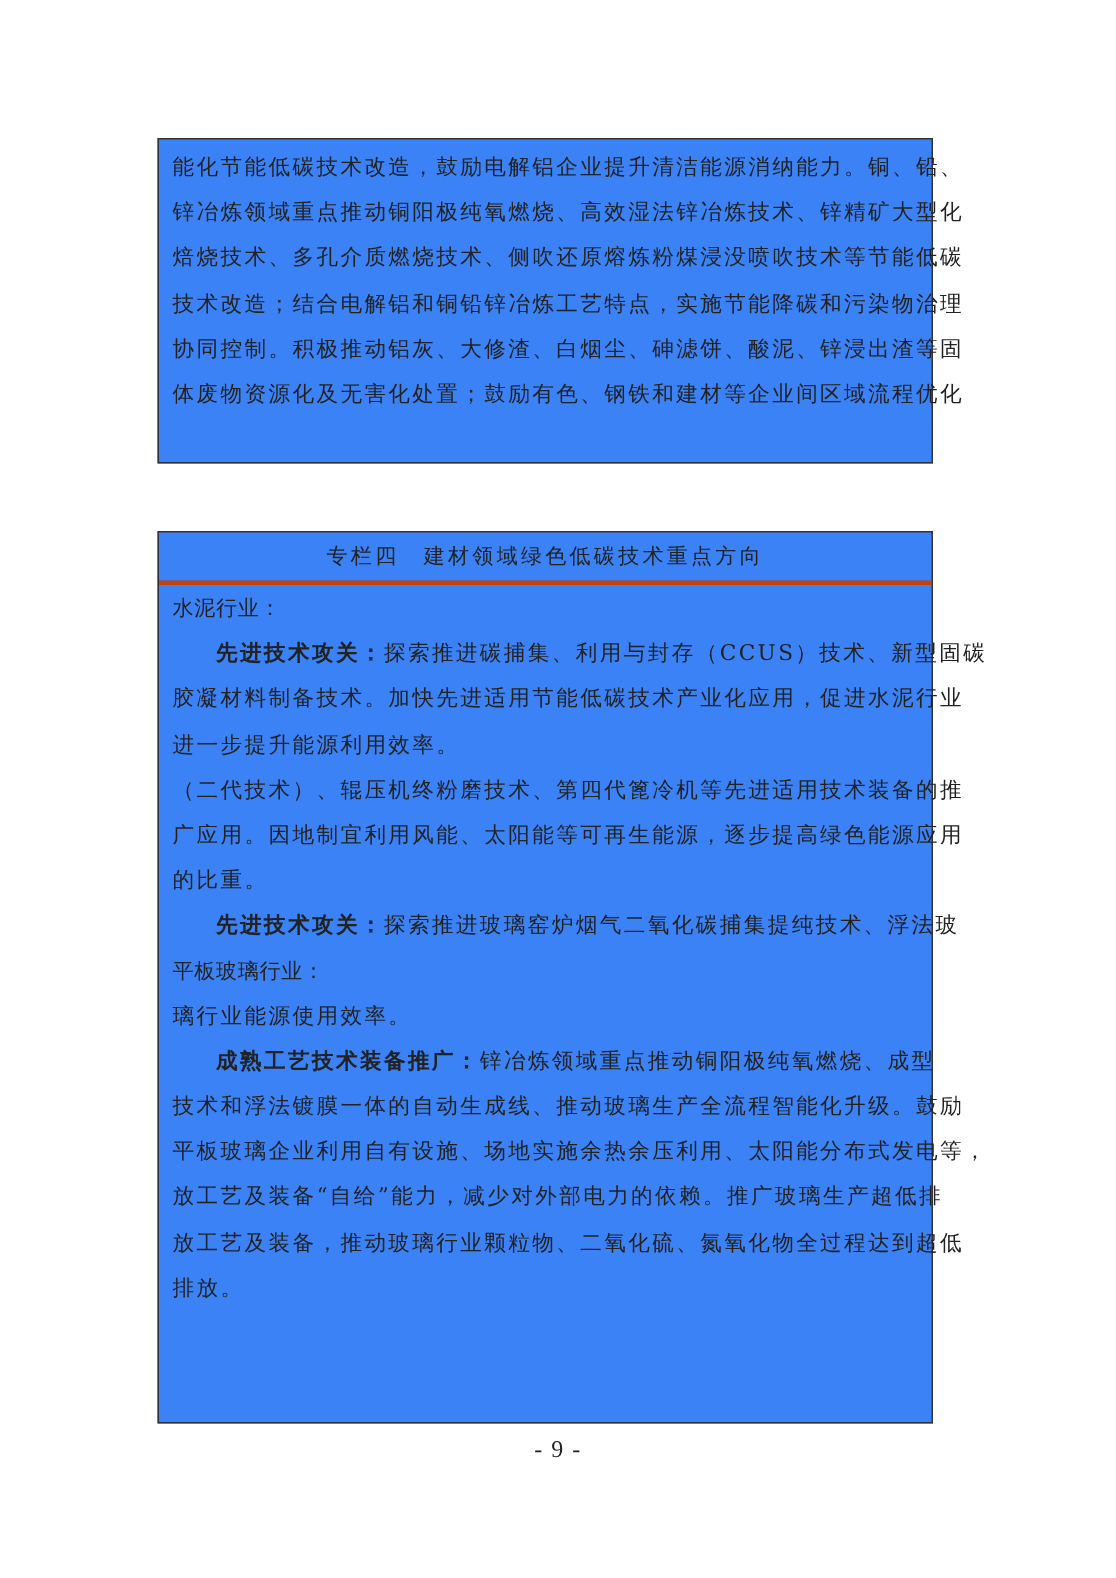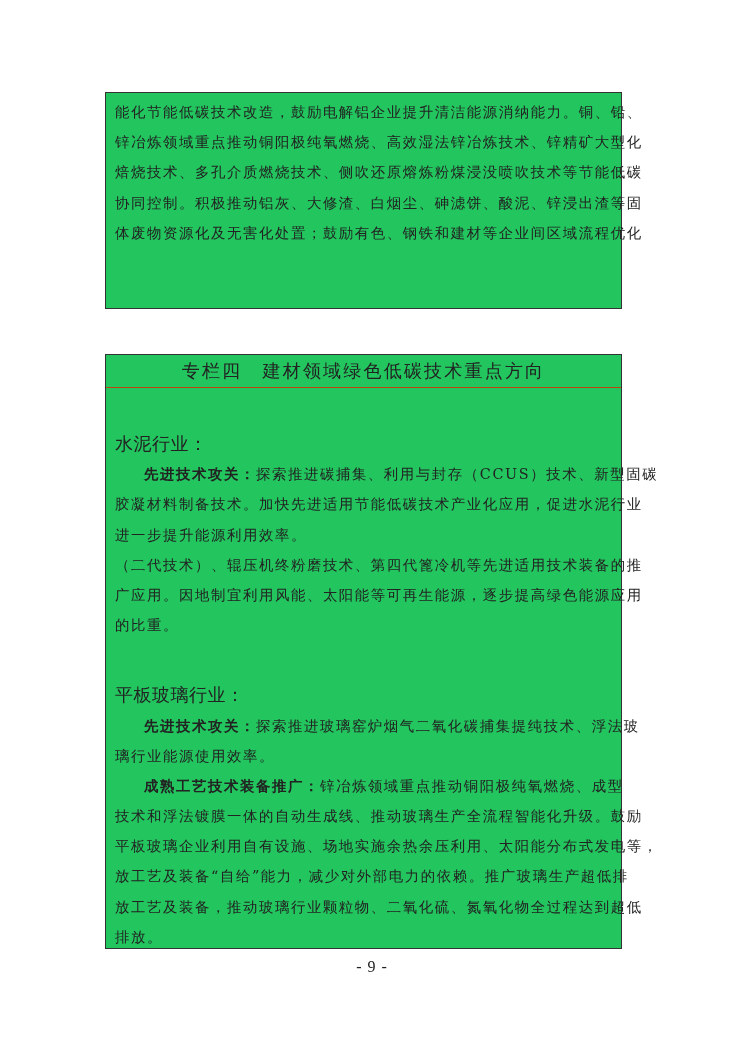--- a/index.html
+++ b/index.html
@@ -1,55 +1,56 @@
 <!DOCTYPE html>
 <html><head>
 <meta charset="utf-8">
 <style>
   html, body { margin: 0; padding: 0; background: #ffffff; }
   body { width: 744px; height: 1052px; position: relative; overflow: hidden;
          font-family: "DejaVu Serif", "Liberation Serif", serif; color: #222; }
-  .box { position: absolute; left: 105px; width: 517px; border: 1.5px solid #333; box-sizing: border-box; background: #22c55e; }
+  .box { position: absolute; left: 105px; width: 517px; border: 1.5px solid #333; box-sizing: border-box; background: #3b82f6; }
   .box1 { top: 92px; height: 217px; padding: 4px 8px 0 9px; }
   .box2 { top: 354px; height: 595px; }
   .line { font-size: 14.4px; line-height: 30.2px; height: 30.2px; white-space: nowrap; letter-spacing: 1.6px; }
-  .box-header { height: 32px; line-height: 32px; text-align: center; font-size: 18px; letter-spacing: 2.2px; border-bottom: 1px solid #c2410c; }
+  .box-header { height: 32px; line-height: 32px; text-align: center; font-size: 14px; letter-spacing: 2.2px; border-bottom: 3px solid #c2410c; }
   .box2-body { padding: 1px 8px 0 9px; }
-  .section { font-family: "DejaVu Sans", "Liberation Sans", sans-serif; font-size: 18px; letter-spacing: 0.5px; margin-top: 40px; }
+  .section { font-family: "DejaVu Sans", "Liberation Sans", sans-serif; font-size: 14px; letter-spacing: 0.5px; }
   .lead { font-weight: bold; text-align: center; }
   .indent { padding-left: 29px; }
   .page-num { position: absolute; top: 958px; left: 0; width: 744px; text-align: center; font-size: 16px; letter-spacing: 1px; font-family: "Liberation Serif", serif; }
 </style>
 </head>
 <body>
 
 <div class="box box1">
   <div class="line">能化节能低碳技术改造，鼓励电解铝企业提升清洁能源消纳能力。铜、铅、</div>
   <div class="line">锌冶炼领域重点推动铜阳极纯氧燃烧、高效湿法锌冶炼技术、锌精矿大型化</div>
   <div class="line">焙烧技术、多孔介质燃烧技术、侧吹还原熔炼粉煤浸没喷吹技术等节能低碳</div>
+  <div class="line">技术改造；结合电解铝和铜铅锌冶炼工艺特点，实施节能降碳和污染物治理</div>
   <div class="line">协同控制。积极推动铝灰、大修渣、白烟尘、砷滤饼、酸泥、锌浸出渣等固</div>
   <div class="line">体废物资源化及无害化处置；鼓励有色、钢铁和建材等企业间区域流程优化</div>
 </div>
 
 <div class="box box2">
   <div class="box-header">专栏四　建材领域绿色低碳技术重点方向</div>
   <div class="box2-body">
     <div class="line section">水泥行业：</div>
 
     <div class="line indent"><span class="lead">先进技术攻关：</span><span>探索推进碳捕集、利用与封存（CCUS）技术、新型固碳</span></div>
     <div class="line">胶凝材料制备技术。加快先进适用节能低碳技术产业化应用，促进水泥行业</div>
     <div class="line">进一步提升能源利用效率。</div>
 
     <div class="line">（二代技术）、辊压机终粉磨技术、第四代篦冷机等先进适用技术装备的推</div>
     <div class="line">广应用。因地制宜利用风能、太阳能等可再生能源，逐步提高绿色能源应用</div>
     <div class="line">的比重。</div>
 
+    <div class="line indent"><span class="lead">先进技术攻关：</span><span>探索推进玻璃窑炉烟气二氧化碳捕集提纯技术、浮法玻</span></div>
+
     <div class="line section">平板玻璃行业：</div>
-
-    <div class="line indent"><span class="lead">先进技术攻关：</span><span>探索推进玻璃窑炉烟气二氧化碳捕集提纯技术、浮法玻</span></div>
     <div class="line">璃行业能源使用效率。</div>
 
     <div class="line indent"><span class="lead">成熟工艺技术装备推广：</span><span>锌冶炼领域重点推动铜阳极纯氧燃烧、成型</span></div>
     <div class="line">技术和浮法镀膜一体的自动生成线、推动玻璃生产全流程智能化升级。鼓励</div>
     <div class="line">平板玻璃企业利用自有设施、场地实施余热余压利用、太阳能分布式发电等，</div>
     <div class="line">放工艺及装备“自给”能力，减少对外部电力的依赖。推广玻璃生产超低排</div>
     <div class="line">放工艺及装备，推动玻璃行业颗粒物、二氧化硫、氮氧化物全过程达到超低</div>
     <div class="line">排放。</div>
   </div>
 </div>

